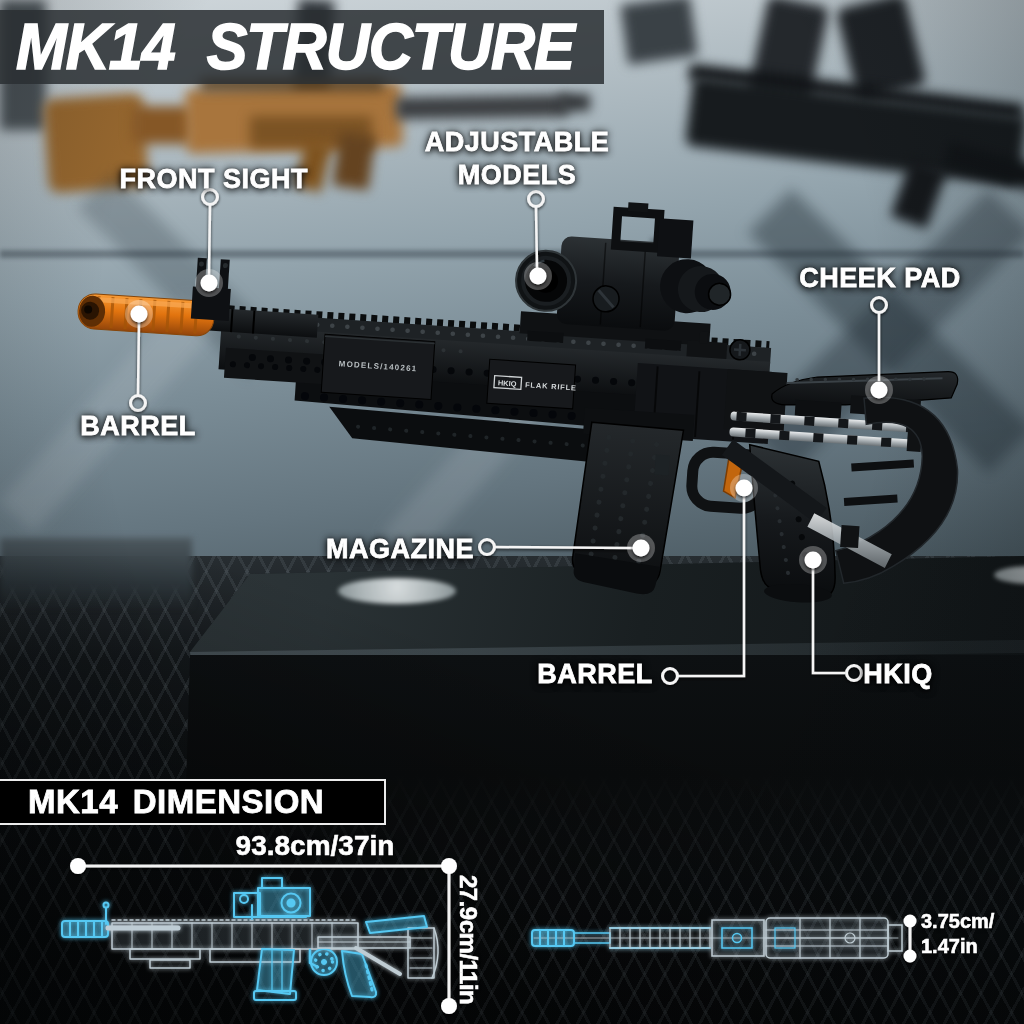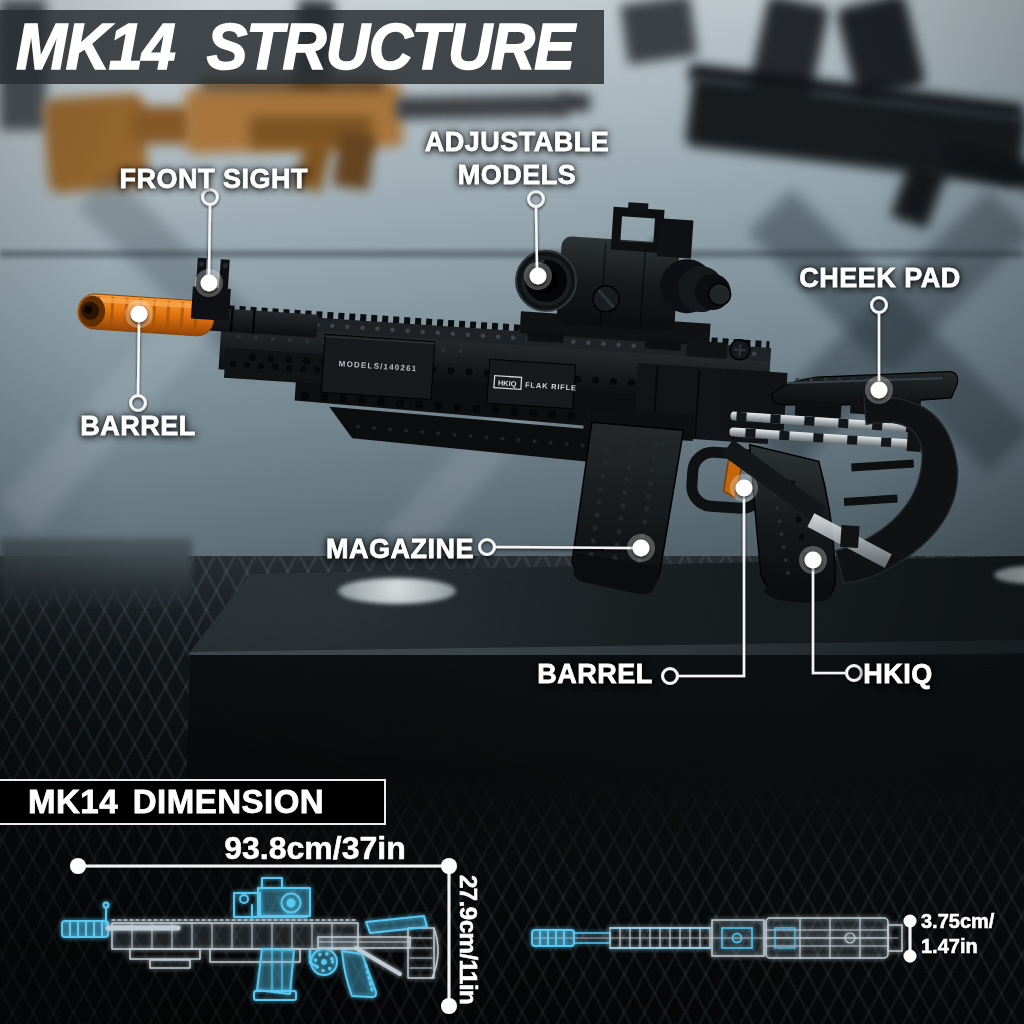--- a/index.html
+++ b/index.html
@@ -48,21 +48,21 @@
     -webkit-text-stroke:1.5px #fff;transform:scaleY(1.05);transform-origin:left center;}
   .lbl{position:absolute;color:#fff;font-size:27px;font-weight:700;text-align:center;
     letter-spacing:.5px;-webkit-text-stroke:.8px #fff;z-index:30;line-height:33px;white-space:nowrap;
     text-shadow:0 0 9px rgba(0,0,0,.9),0 2px 6px rgba(0,0,0,.75),0 0 3px rgba(0,0,0,.6);}
   .dim-title-box{left:0;top:779px;width:386px;height:46px;background:#000000;
     border:2px solid #ececec;border-left:none;z-index:40;}
   .dim-title-box .t{position:absolute;left:28px;top:0;line-height:41px;color:#fff;font-size:33px;
     font-weight:700;letter-spacing:.5px;word-spacing:5px;-webkit-text-stroke:.8px #fff;white-space:nowrap;}
   .dim-text{position:absolute;color:#fff;font-weight:700;z-index:30;
     -webkit-text-stroke:.6px #fff;text-shadow:0 1px 4px rgba(0,0,0,.8);}
-  .dim-len{left:205px;top:830px;width:220px;text-align:center;font-size:32px;}
+  .dim-len{left:205px;top:830px;width:220px;text-align:center;font-size:28px;}
   .dim-hgt{left:453px;top:872px;height:136px;width:30px;font-size:24px;letter-spacing:-.5px;
     writing-mode:vertical-rl;display:flex;align-items:center;justify-content:center;}
   .dim-dep{left:921px;top:909px;font-size:20px;line-height:25px;text-align:left;}
 
   svg{position:absolute;left:0;top:0;z-index:20;}
 </style>
 </head>
 <body>
 
 <div id="scene">

